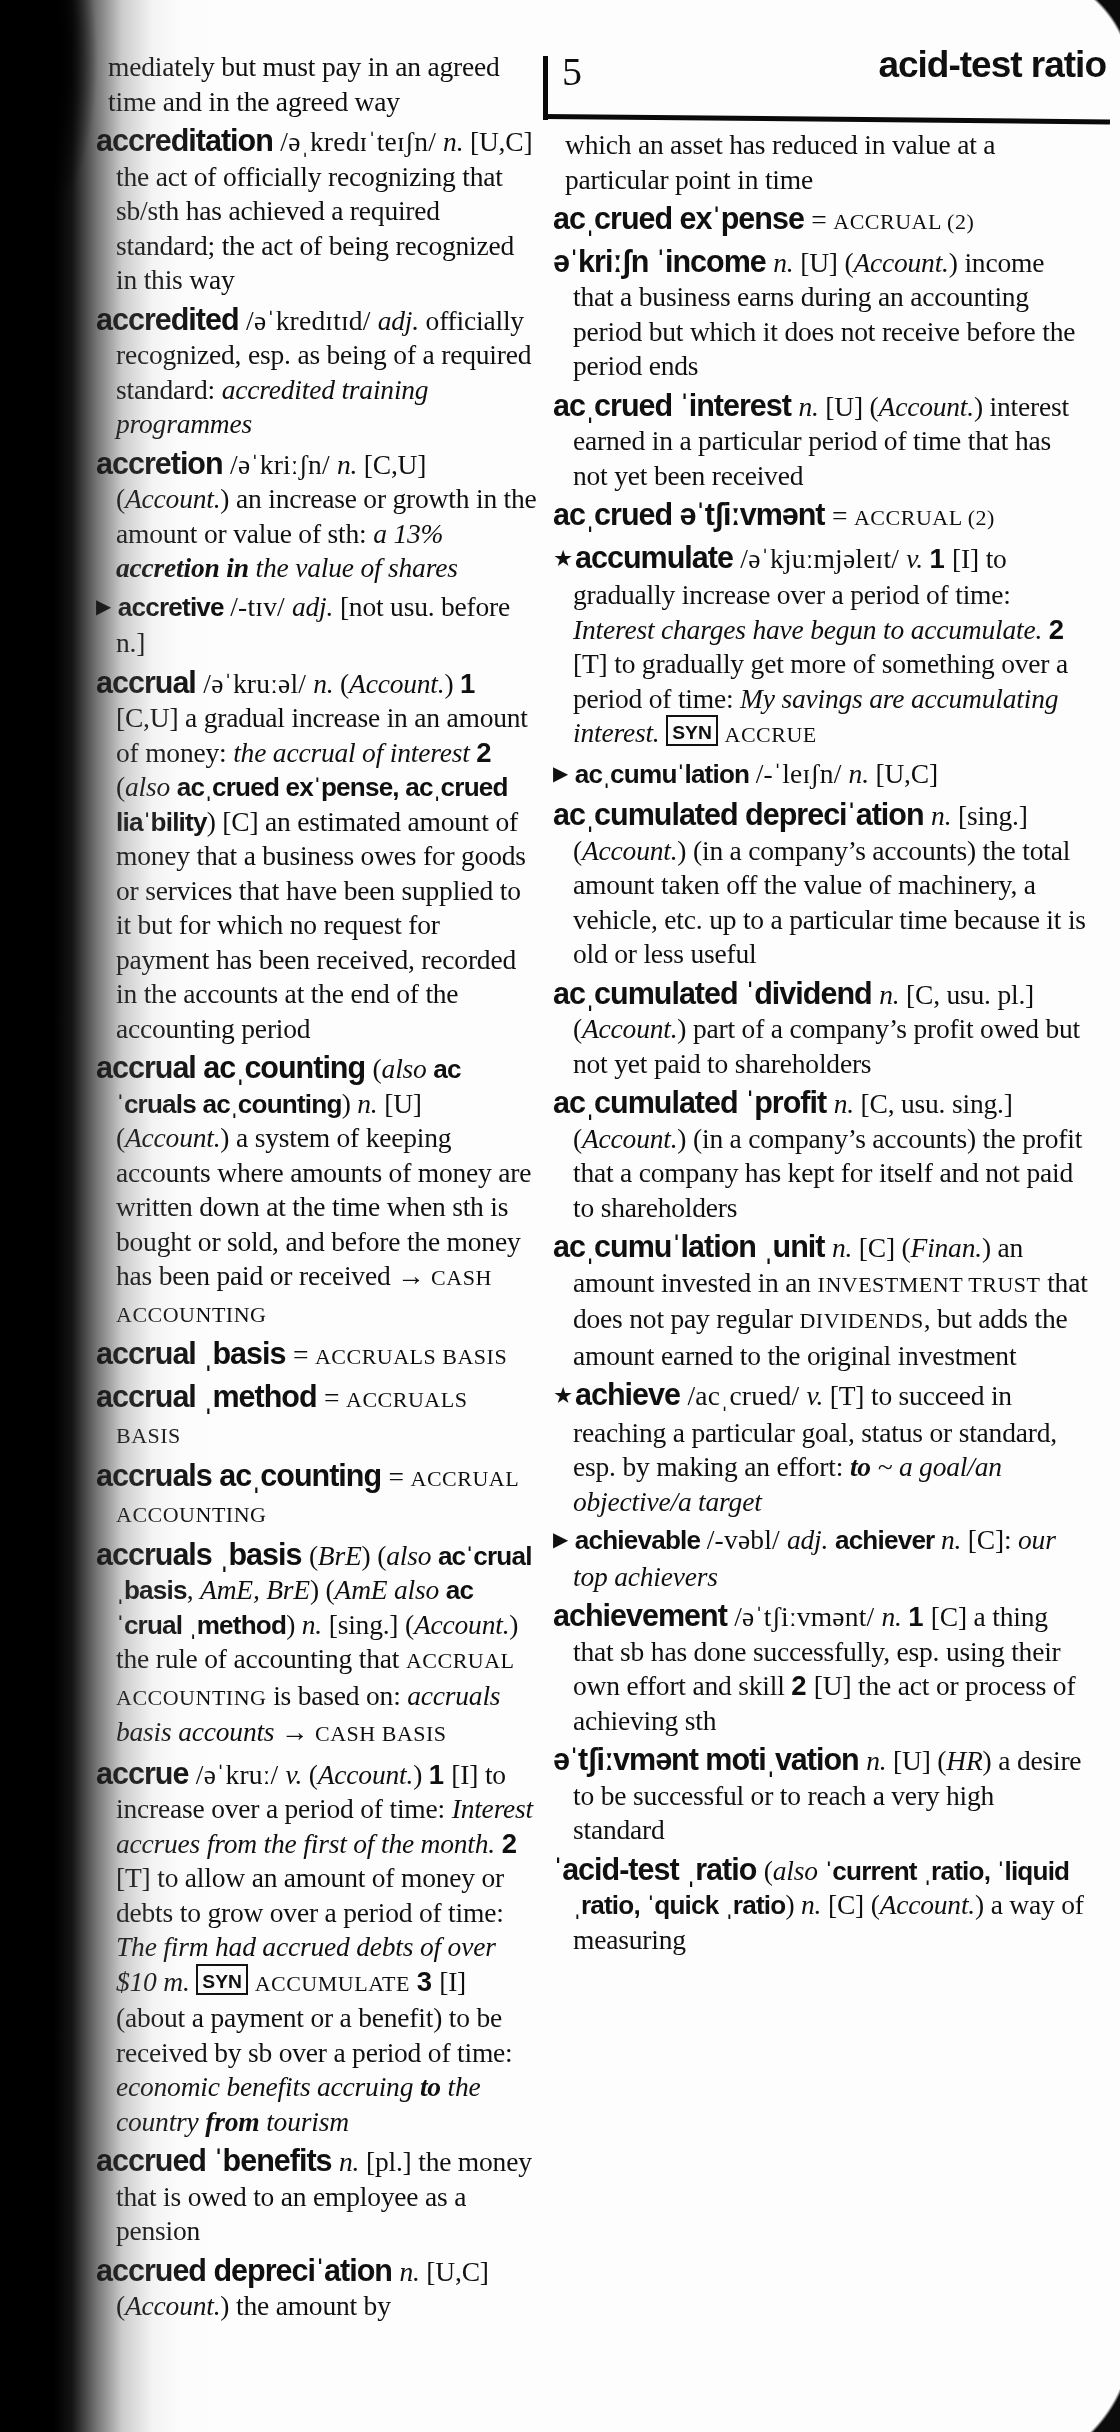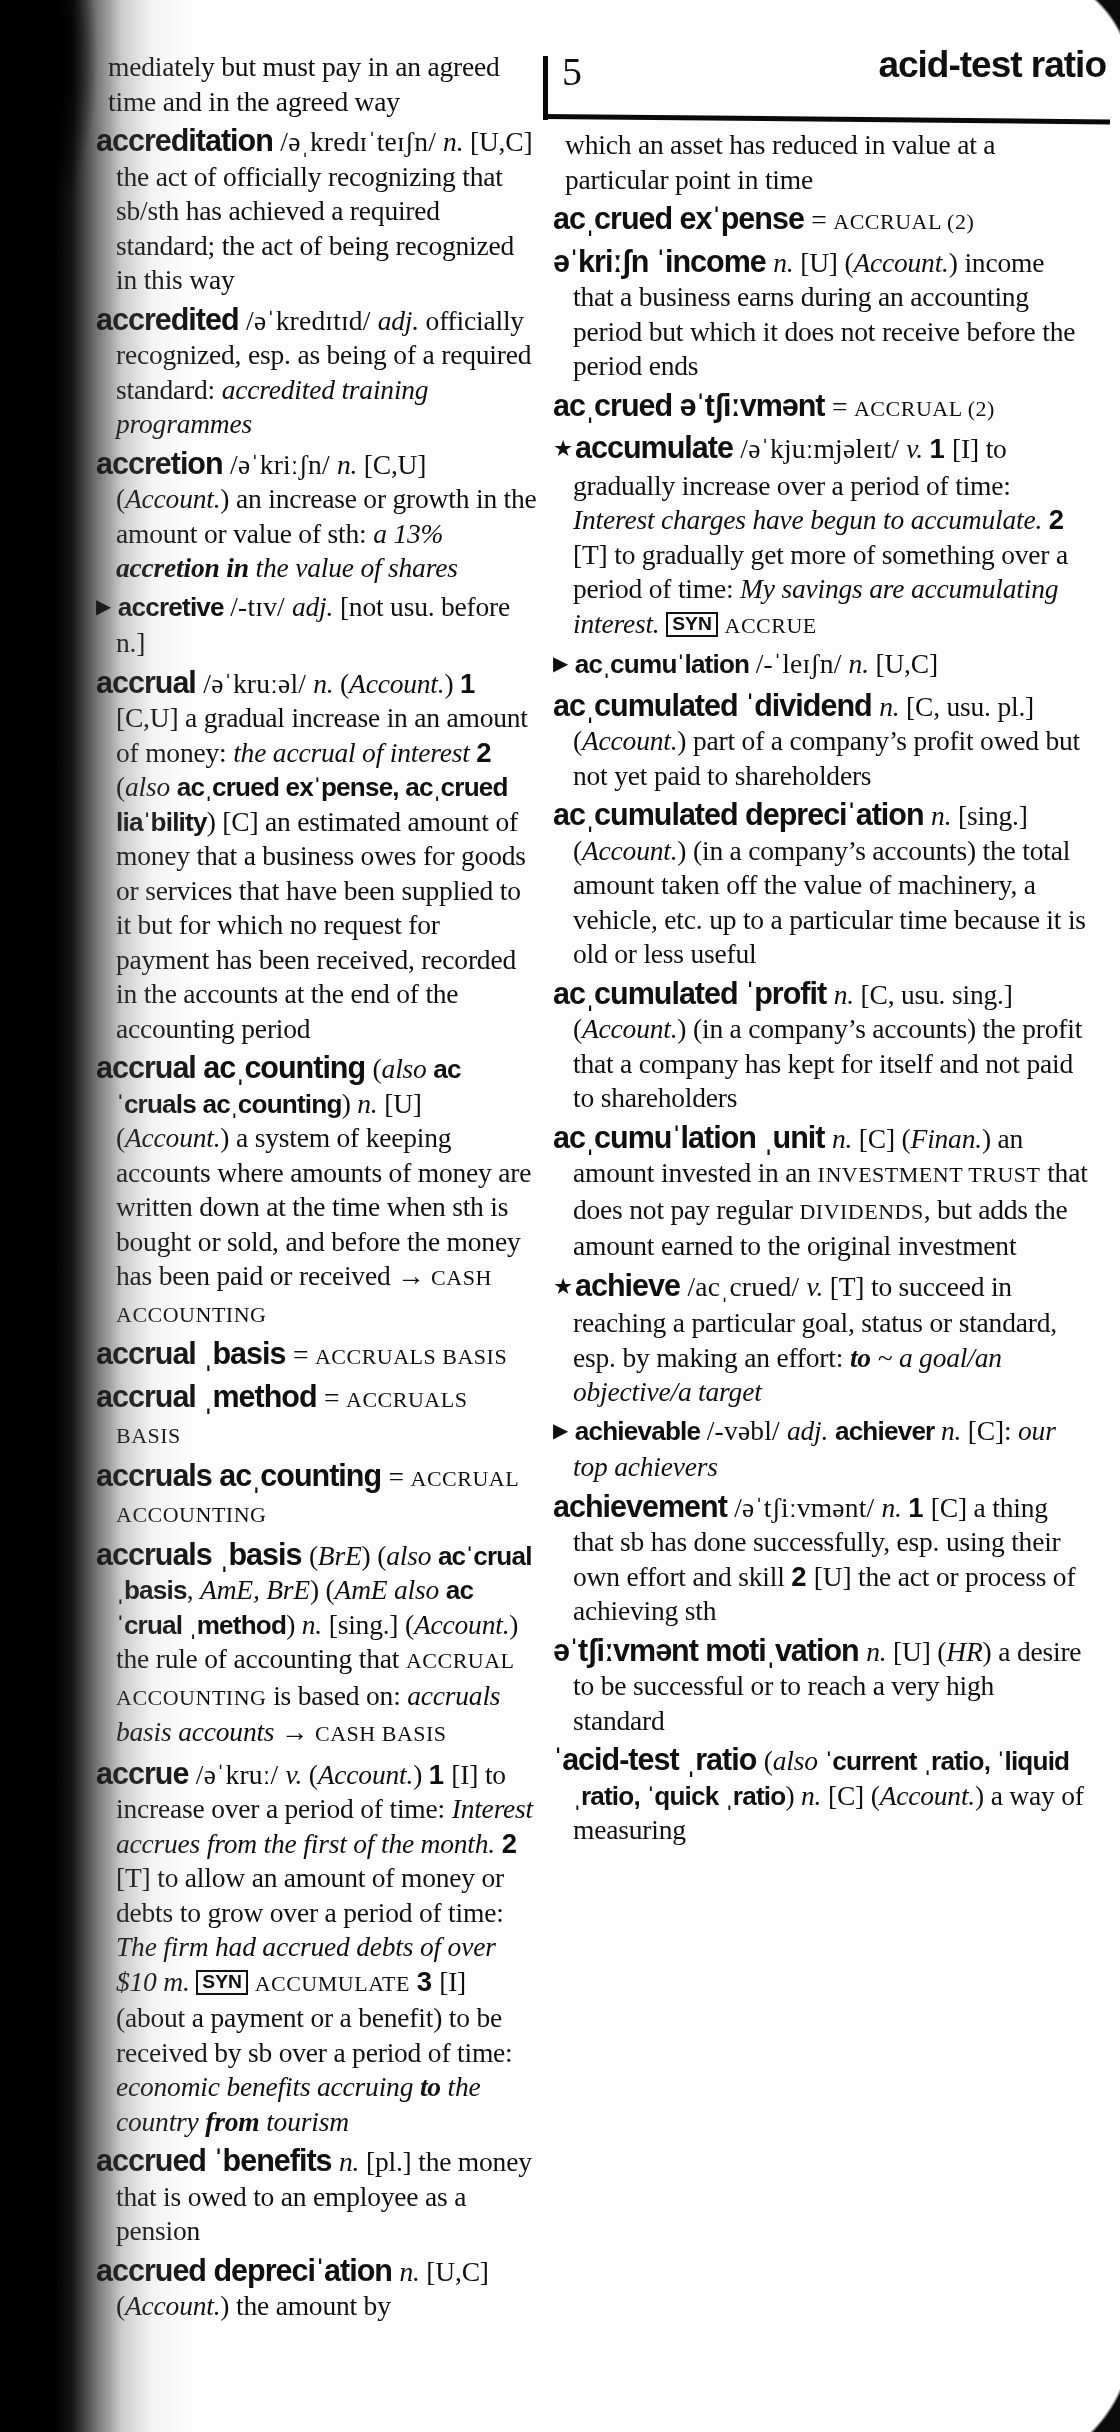--- a/index.html
+++ b/index.html
@@ -35,21 +35,21 @@
   .seg-bsans{font-family:"Liberation Sans",sans-serif;font-weight:bold;font-size:0.95em;letter-spacing:-0.8px;}
   .seg-i{font-style:italic;}
   .seg-bi{font-style:italic;font-weight:bold;}
   .seg-num{font-family:"Liberation Sans",sans-serif;font-weight:bold;}
   .seg-sc{font-size:0.8em;letter-spacing:0.5px;}
   .seg-ph{letter-spacing:0.2px;}
   .seg-star{font-size:0.82em;position:relative;top:-2px;padding-right:2px;}
   .seg-tri{font-size:0.72em;position:relative;top:-3px;padding-right:2px;}
   .seg-syn{
     font-family:"Liberation Sans",sans-serif;font-weight:bold;font-size:0.70em;
-    border:2.5px solid #111;padding:0 4px 2px 4px;line-height:1.0;
+    border:2.5px solid #111;padding:6px 4px 2px 4px;line-height:1.0;
     display:inline-block;text-indent:0;position:relative;top:-3px;letter-spacing:0;
   }
 
   
   .binding{
     position:absolute;left:0;top:0;width:230px;height:2432px;pointer-events:none;z-index:5;
     background:
       radial-gradient(ellipse 190px 300px at -50px 60px, #000 58%, rgba(0,0,0,0) 78%),
       radial-gradient(ellipse 150px 560px at -55px 820px, rgba(0,0,0,0.88) 52%, rgba(0,0,0,0) 76%),
       radial-gradient(ellipse 130px 420px at -55px 1500px, rgba(0,0,0,0.75) 50%, rgba(0,0,0,0) 74%),
@@ -94,25 +94,26 @@
       <div class="entry"><span class="seg-hw">accruals acˌcounting </span><span class="seg-p">= </span><span class="seg-sc">ACCRUAL ACCOUNTING</span></div>
       <div class="entry"><span class="seg-hw">accruals ˌbasis </span><span class="seg-p">(</span><span class="seg-i">BrE</span><span class="seg-p">) (</span><span class="seg-i">also </span><span class="seg-bsans">acˈcrual ˌbasis</span><span class="seg-p">, </span><span class="seg-i">AmE, BrE</span><span class="seg-p">) (</span><span class="seg-i">AmE also </span><span class="seg-bsans">acˈcrual ˌmethod</span><span class="seg-p">) </span><span class="seg-i">n. </span><span class="seg-p">[sing.] (</span><span class="seg-i">Account.</span><span class="seg-p">) the rule of accounting that </span><span class="seg-sc">ACCRUAL ACCOUNTING</span><span class="seg-p"> is based on: </span><span class="seg-i">accruals basis accounts </span><span class="seg-p">→ </span><span class="seg-sc">CASH BASIS</span></div>
       <div class="entry"><span class="seg-hw">accrue </span><span class="seg-ph">/əˈkruː/ </span><span class="seg-i">v. </span><span class="seg-p">(</span><span class="seg-i">Account.</span><span class="seg-p">) </span><span class="seg-num">1 </span><span class="seg-p">[I] to increase over a period of time: </span><span class="seg-i">Interest accrues from the first of the month. </span><span class="seg-num">2 </span><span class="seg-p">[T] to allow an amount of money or debts to grow over a period of time: </span><span class="seg-i">The firm had accrued debts of over $10 m. </span><span class="seg-syn">SYN</span><span class="seg-p"> </span><span class="seg-sc">ACCUMULATE</span><span class="seg-p"> </span><span class="seg-num">3 </span><span class="seg-p">[I] (about a payment or a benefit) to be received by sb over a period of time: </span><span class="seg-i">economic benefits accruing </span><span class="seg-bi">to </span><span class="seg-i">the country </span><span class="seg-bi">from </span><span class="seg-i">tourism</span></div>
       <div class="entry"><span class="seg-hw">accrued ˈbenefits </span><span class="seg-i">n. </span><span class="seg-p">[pl.] the money that is owed to an employee as a pension</span></div>
       <div class="entry"><span class="seg-hw">accrued depreciˈation </span><span class="seg-i">n. </span><span class="seg-p">[U,C] (</span><span class="seg-i">Account.</span><span class="seg-p">) the amount by</span></div>
     </div>
   <div class="col right-col">
       <div class="entry cont"><span class="seg-p">which an asset has reduced in value at a particular point in time</span></div>
       <div class="entry"><span class="seg-hw">acˌcrued exˈpense </span><span class="seg-p">= </span><span class="seg-sc">ACCRUAL (2)</span></div>
       <div class="entry"><span class="seg-hw">əˈkriːʃn ˈincome </span><span class="seg-i">n. </span><span class="seg-p">[U] (</span><span class="seg-i">Account.</span><span class="seg-p">) income that a business earns during an accounting period but which it does not receive before the period ends</span></div>
+      <div class="entry"><span class="seg-hw">acˌcrued ˈinterest </span><span class="seg-i">n. </span><span class="seg-p">[U] (</span><span class="seg-i">Account.</span><span class="seg-p">) interest earned in a particular period of time that has not yet been received</span></div>
       <div class="entry"><span class="seg-hw">acˌcrued əˈtʃiːvmənt </span><span class="seg-p">= </span><span class="seg-sc">ACCRUAL (2)</span></div>
       <div class="entry"><span class="seg-star">★</span><span class="seg-hw">accumulate </span><span class="seg-ph">/əˈkjuːmjəleɪt/ </span><span class="seg-i">v. </span><span class="seg-num">1 </span><span class="seg-p">[I] to gradually increase over a period of time: </span><span class="seg-i">Interest charges have begun to accumulate. </span><span class="seg-num">2 </span><span class="seg-p">[T] to gradually get more of something over a period of time: </span><span class="seg-i">My savings are accumulating interest. </span><span class="seg-syn">SYN</span><span class="seg-p"> </span><span class="seg-sc">ACCRUE</span></div>
       <div class="entry"><span class="seg-tri">▶ </span><span class="seg-bsans">acˌcumuˈlation </span><span class="seg-ph">/-ˈleɪʃn/ </span><span class="seg-i">n. </span><span class="seg-p">[U,C]</span></div>
+      <div class="entry"><span class="seg-hw">acˌcumulated depreciˈation </span><span class="seg-i">n. </span><span class="seg-p">[sing.] (</span><span class="seg-i">Account.</span><span class="seg-p">) (in a company’s accounts) the total amount taken off the value of machinery, a vehicle, etc. up to a particular time because it is old or less useful</span></div>
       <div class="entry"><span class="seg-hw">acˌcumulated ˈdividend </span><span class="seg-i">n. </span><span class="seg-p">[C, usu. pl.] (</span><span class="seg-i">Account.</span><span class="seg-p">) part of a company’s profit owed but not yet paid to shareholders</span></div>
-      <div class="entry"><span class="seg-hw">acˌcumulated depreciˈation </span><span class="seg-i">n. </span><span class="seg-p">[sing.] (</span><span class="seg-i">Account.</span><span class="seg-p">) (in a company’s accounts) the total amount taken off the value of machinery, a vehicle, etc. up to a particular time because it is old or less useful</span></div>
       <div class="entry"><span class="seg-hw">acˌcumulated ˈprofit </span><span class="seg-i">n. </span><span class="seg-p">[C, usu. sing.] (</span><span class="seg-i">Account.</span><span class="seg-p">) (in a company’s accounts) the profit that a company has kept for itself and not paid to shareholders</span></div>
       <div class="entry"><span class="seg-hw">acˌcumuˈlation ˌunit </span><span class="seg-i">n. </span><span class="seg-p">[C] (</span><span class="seg-i">Finan.</span><span class="seg-p">) an amount invested in an </span><span class="seg-sc">INVESTMENT TRUST</span><span class="seg-p"> that does not pay regular </span><span class="seg-sc">DIVIDENDS</span><span class="seg-p">, but adds the amount earned to the original investment</span></div>
       <div class="entry"><span class="seg-star">★</span><span class="seg-hw">achieve </span><span class="seg-ph">/acˌcrued/ </span><span class="seg-i">v. </span><span class="seg-p">[T] to succeed in reaching a particular goal, status or standard, esp. by making an effort: </span><span class="seg-bi">to </span><span class="seg-i">~ a goal/an objective/a target</span></div>
       <div class="entry"><span class="seg-tri">▶ </span><span class="seg-bsans">achievable </span><span class="seg-ph">/-vəbl/ </span><span class="seg-i">adj. </span><span class="seg-bsans">achiever </span><span class="seg-i">n. </span><span class="seg-p">[C]: </span><span class="seg-i">our top achievers</span></div>
       <div class="entry"><span class="seg-hw">achievement </span><span class="seg-ph">/əˈtʃiːvmənt/ </span><span class="seg-i">n. </span><span class="seg-num">1 </span><span class="seg-p">[C] a thing that sb has done successfully, esp. using their own effort and skill </span><span class="seg-num">2 </span><span class="seg-p">[U] the act or process of achieving sth</span></div>
       <div class="entry"><span class="seg-hw">əˈtʃiːvmənt motiˌvation </span><span class="seg-i">n. </span><span class="seg-p">[U] (</span><span class="seg-i">HR</span><span class="seg-p">) a desire to be successful or to reach a very high standard</span></div>
       <div class="entry"><span class="seg-hw">ˈacid-test ˌratio </span><span class="seg-p">(</span><span class="seg-i">also </span><span class="seg-bsans">ˈcurrent ˌratio, ˈliquid ˌratio, ˈquick ˌratio</span><span class="seg-p">) </span><span class="seg-i">n. </span><span class="seg-p">[C] (</span><span class="seg-i">Account.</span><span class="seg-p">) a way of measuring</span></div>
     </div>
 
   <div class="binding"></div>

